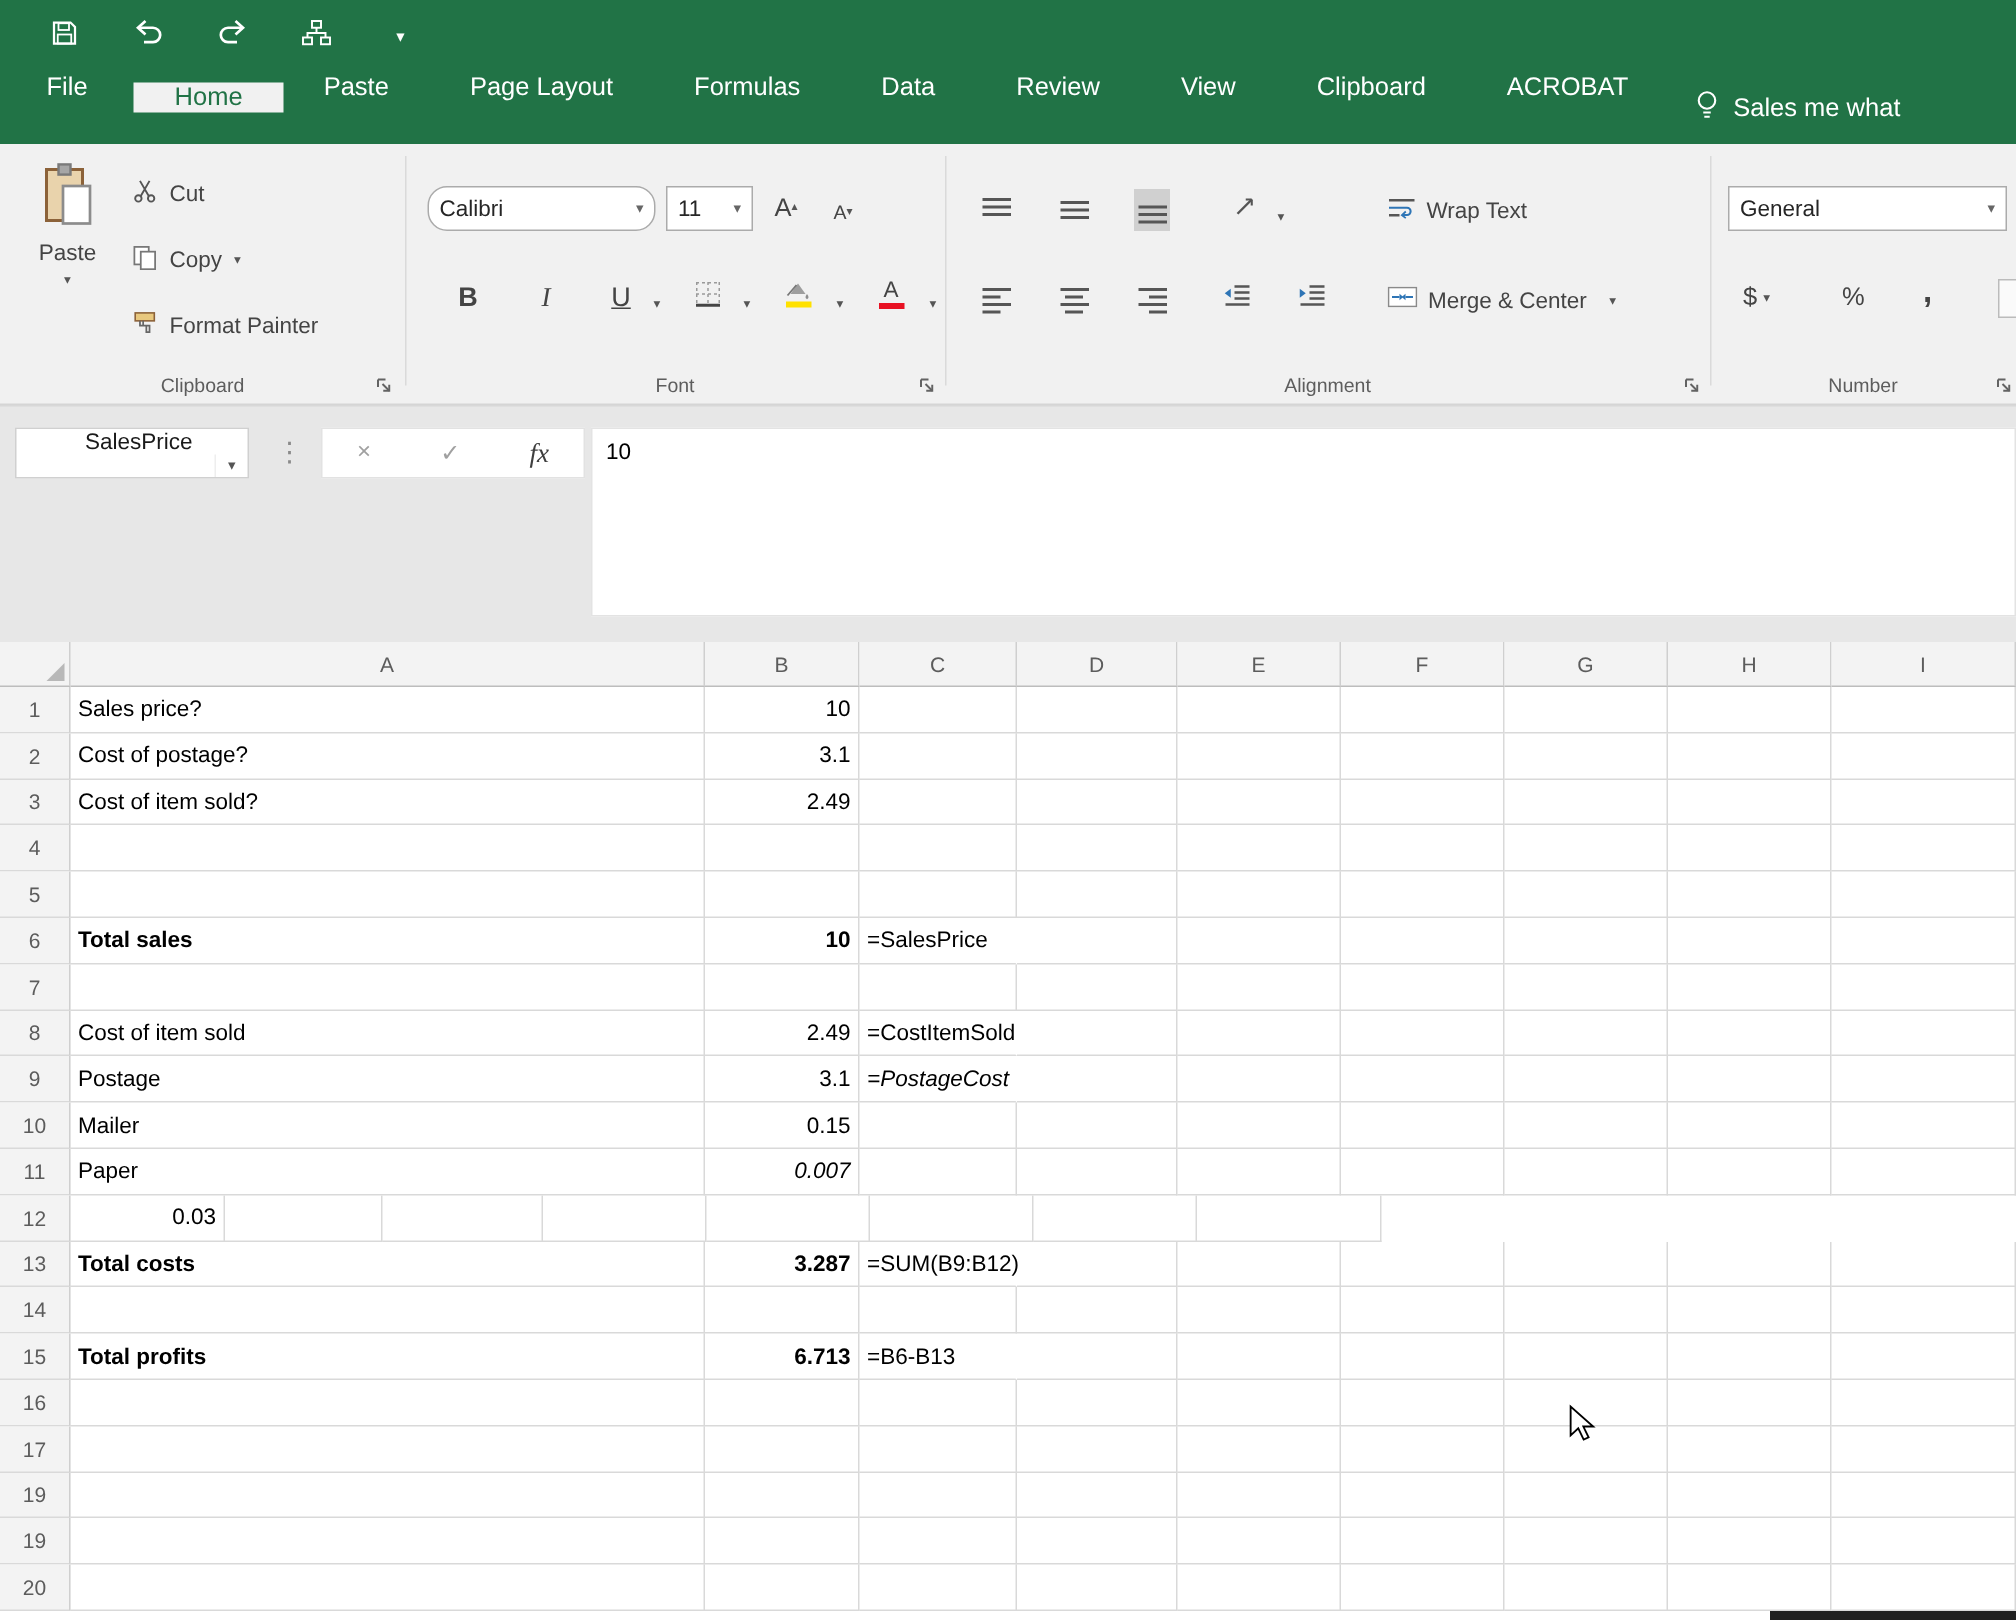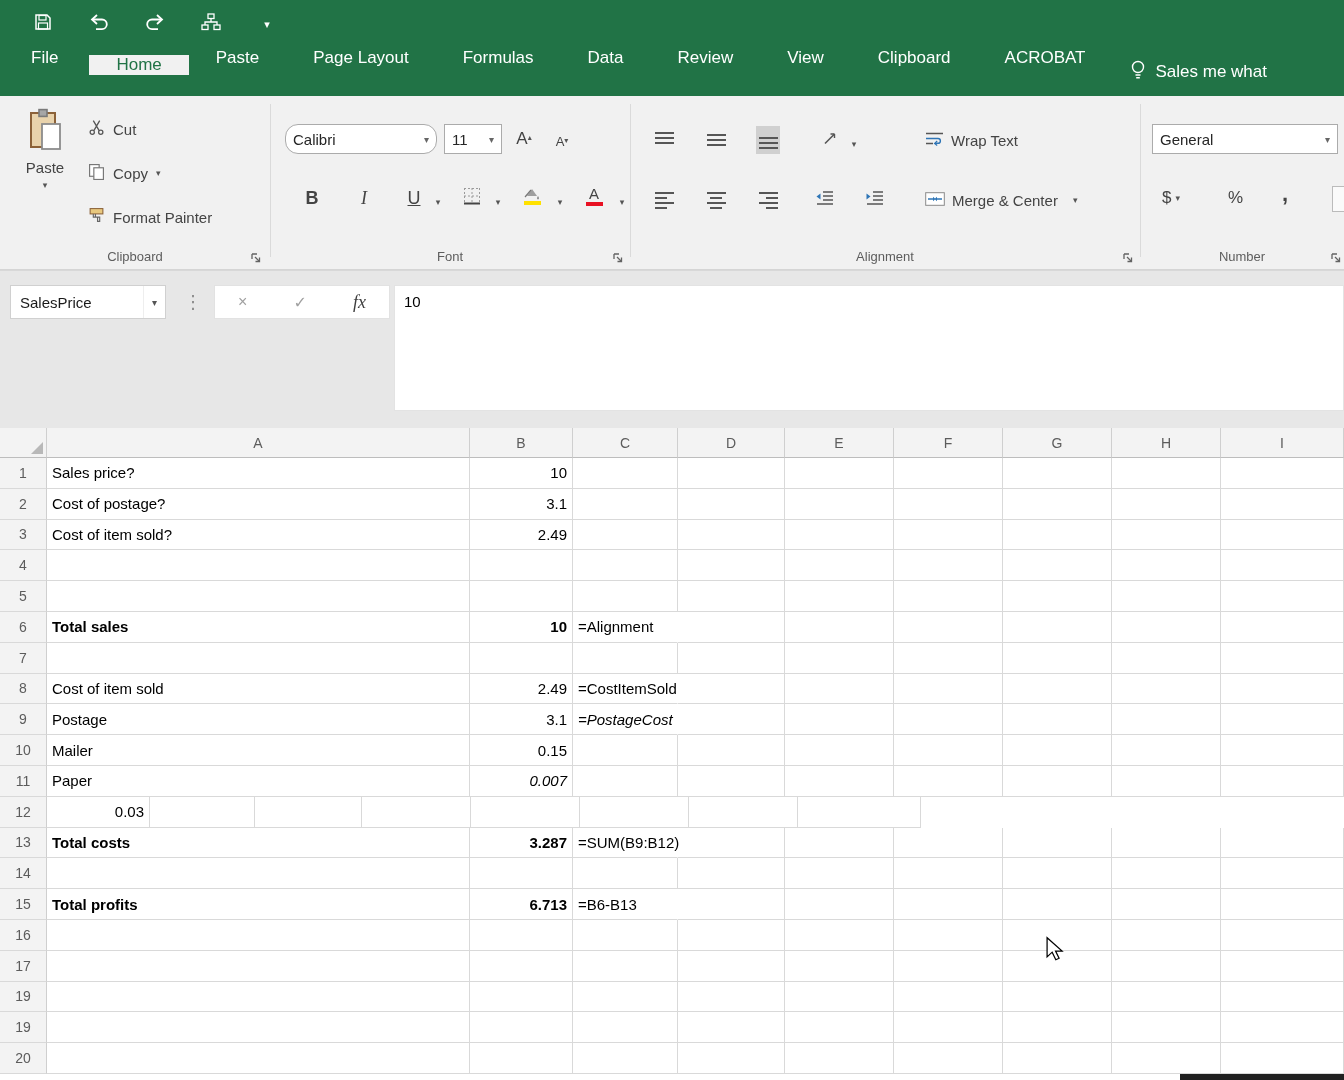--- a/index.html
+++ b/index.html
@@ -52,21 +52,21 @@
   .icon-lines.ha-right{align-items:flex-end;}
   .icon-lines.ha-left i:nth-child(odd),.icon-lines.ha-center i:nth-child(odd),.icon-lines.ha-right i:nth-child(odd){width:19px;}
   .icon-lines.ha-left i:nth-child(even),.icon-lines.ha-center i:nth-child(even),.icon-lines.ha-right i:nth-child(even){width:12px;}
   .labeled-btn{position:absolute;display:flex;align-items:center;gap:7px;font-size:15px;color:#444;height:28px;white-space:nowrap;}
 
   .num-sym{position:absolute;display:flex;align-items:center;gap:4px;font-size:17px;color:#444;height:28px;}
   .sliver{position:absolute;border:1px solid #bbb;background:#fafafa;}
 
   
   .fsection{position:absolute;top:270px;left:0;width:1344px;height:158px;background:#e7e7e7;border-top:1px solid #d8d8d8;box-sizing:border-box;}
-  .namebox{position:absolute;left:10px;top:14px;width:156px;height:34px;background:#fff;border:1px solid #d0d0d0;display:flex;align-items:center;font-size:15px;color:#1a1a1a;padding-left:9px;box-sizing:border-box;}
+  .namebox{position:absolute;left:10px;top:14px;width:156px;height:34px;background:#fff;border:1px solid #d0d0d0;display:flex;align-items:center;font-size:15px;color:#1a1a1a;padding-left:9px;box-sizing:border-box;flex-direction:column;}
   .namebox .nb-caret{margin-left:auto;height:100%;display:flex;align-items:center;padding:0 8px;font-size:10px;color:#555;border-left:1px solid #eee;}
   .fdots{position:absolute;left:184px;top:20px;color:#8a8a8a;font-size:18px;}
   .fbtns{position:absolute;left:214px;top:14px;width:176px;height:34px;background:#fff;border:1px solid #e2e2e2;display:flex;align-items:center;justify-content:space-around;box-sizing:border-box;}
   .fx-x,.fx-check{color:#a0a0a0;font-size:16px;}
   .fx-fx{font-family:"Liberation Serif",serif;font-style:italic;font-size:18px;color:#3f3f3f;}
   .farea{position:absolute;left:394px;top:14px;right:0;height:126px;background:#fff;border:1px solid #e3e3e3;font-size:15px;color:#000;padding:7px 9px;box-sizing:border-box;}
 
   
   .grid{position:absolute;top:428px;left:0;width:1344px;height:652px;background:#fff;font-size:15px;overflow:hidden;}
   .hdr-row{display:flex;height:30px;background:#f3f3f3;}
@@ -437,21 +437,21 @@
           <div class="cell" style="width: 109px;"></div>
           <div class="cell" style="width: 109px;"></div>
           <div class="cell" style="width: 109px;"></div>
           <div class="cell" style="width: 109px;"></div>
           <div class="cell" style="width: 123px;"></div>
         </div>
         <div class="grow">
           <div class="rowhdr">6</div>
           <div class="cell bold" style="width: 423px;">Total sales</div>
           <div class="cell num bold" style="width: 103px;">10</div>
-          <div class="cell spill" style="width: 105px;">=Alignment</div>
+          <div class="cell spill" style="width: 105px;">=SalesPrice</div>
           <div class="cell" style="width: 107px;"></div>
           <div class="cell" style="width: 109px;"></div>
           <div class="cell" style="width: 109px;"></div>
           <div class="cell" style="width: 109px;"></div>
           <div class="cell" style="width: 109px;"></div>
           <div class="cell" style="width: 123px;"></div>
         </div>
         <div class="grow">
           <div class="rowhdr">7</div>
           <div class="cell" style="width: 423px;"></div>

